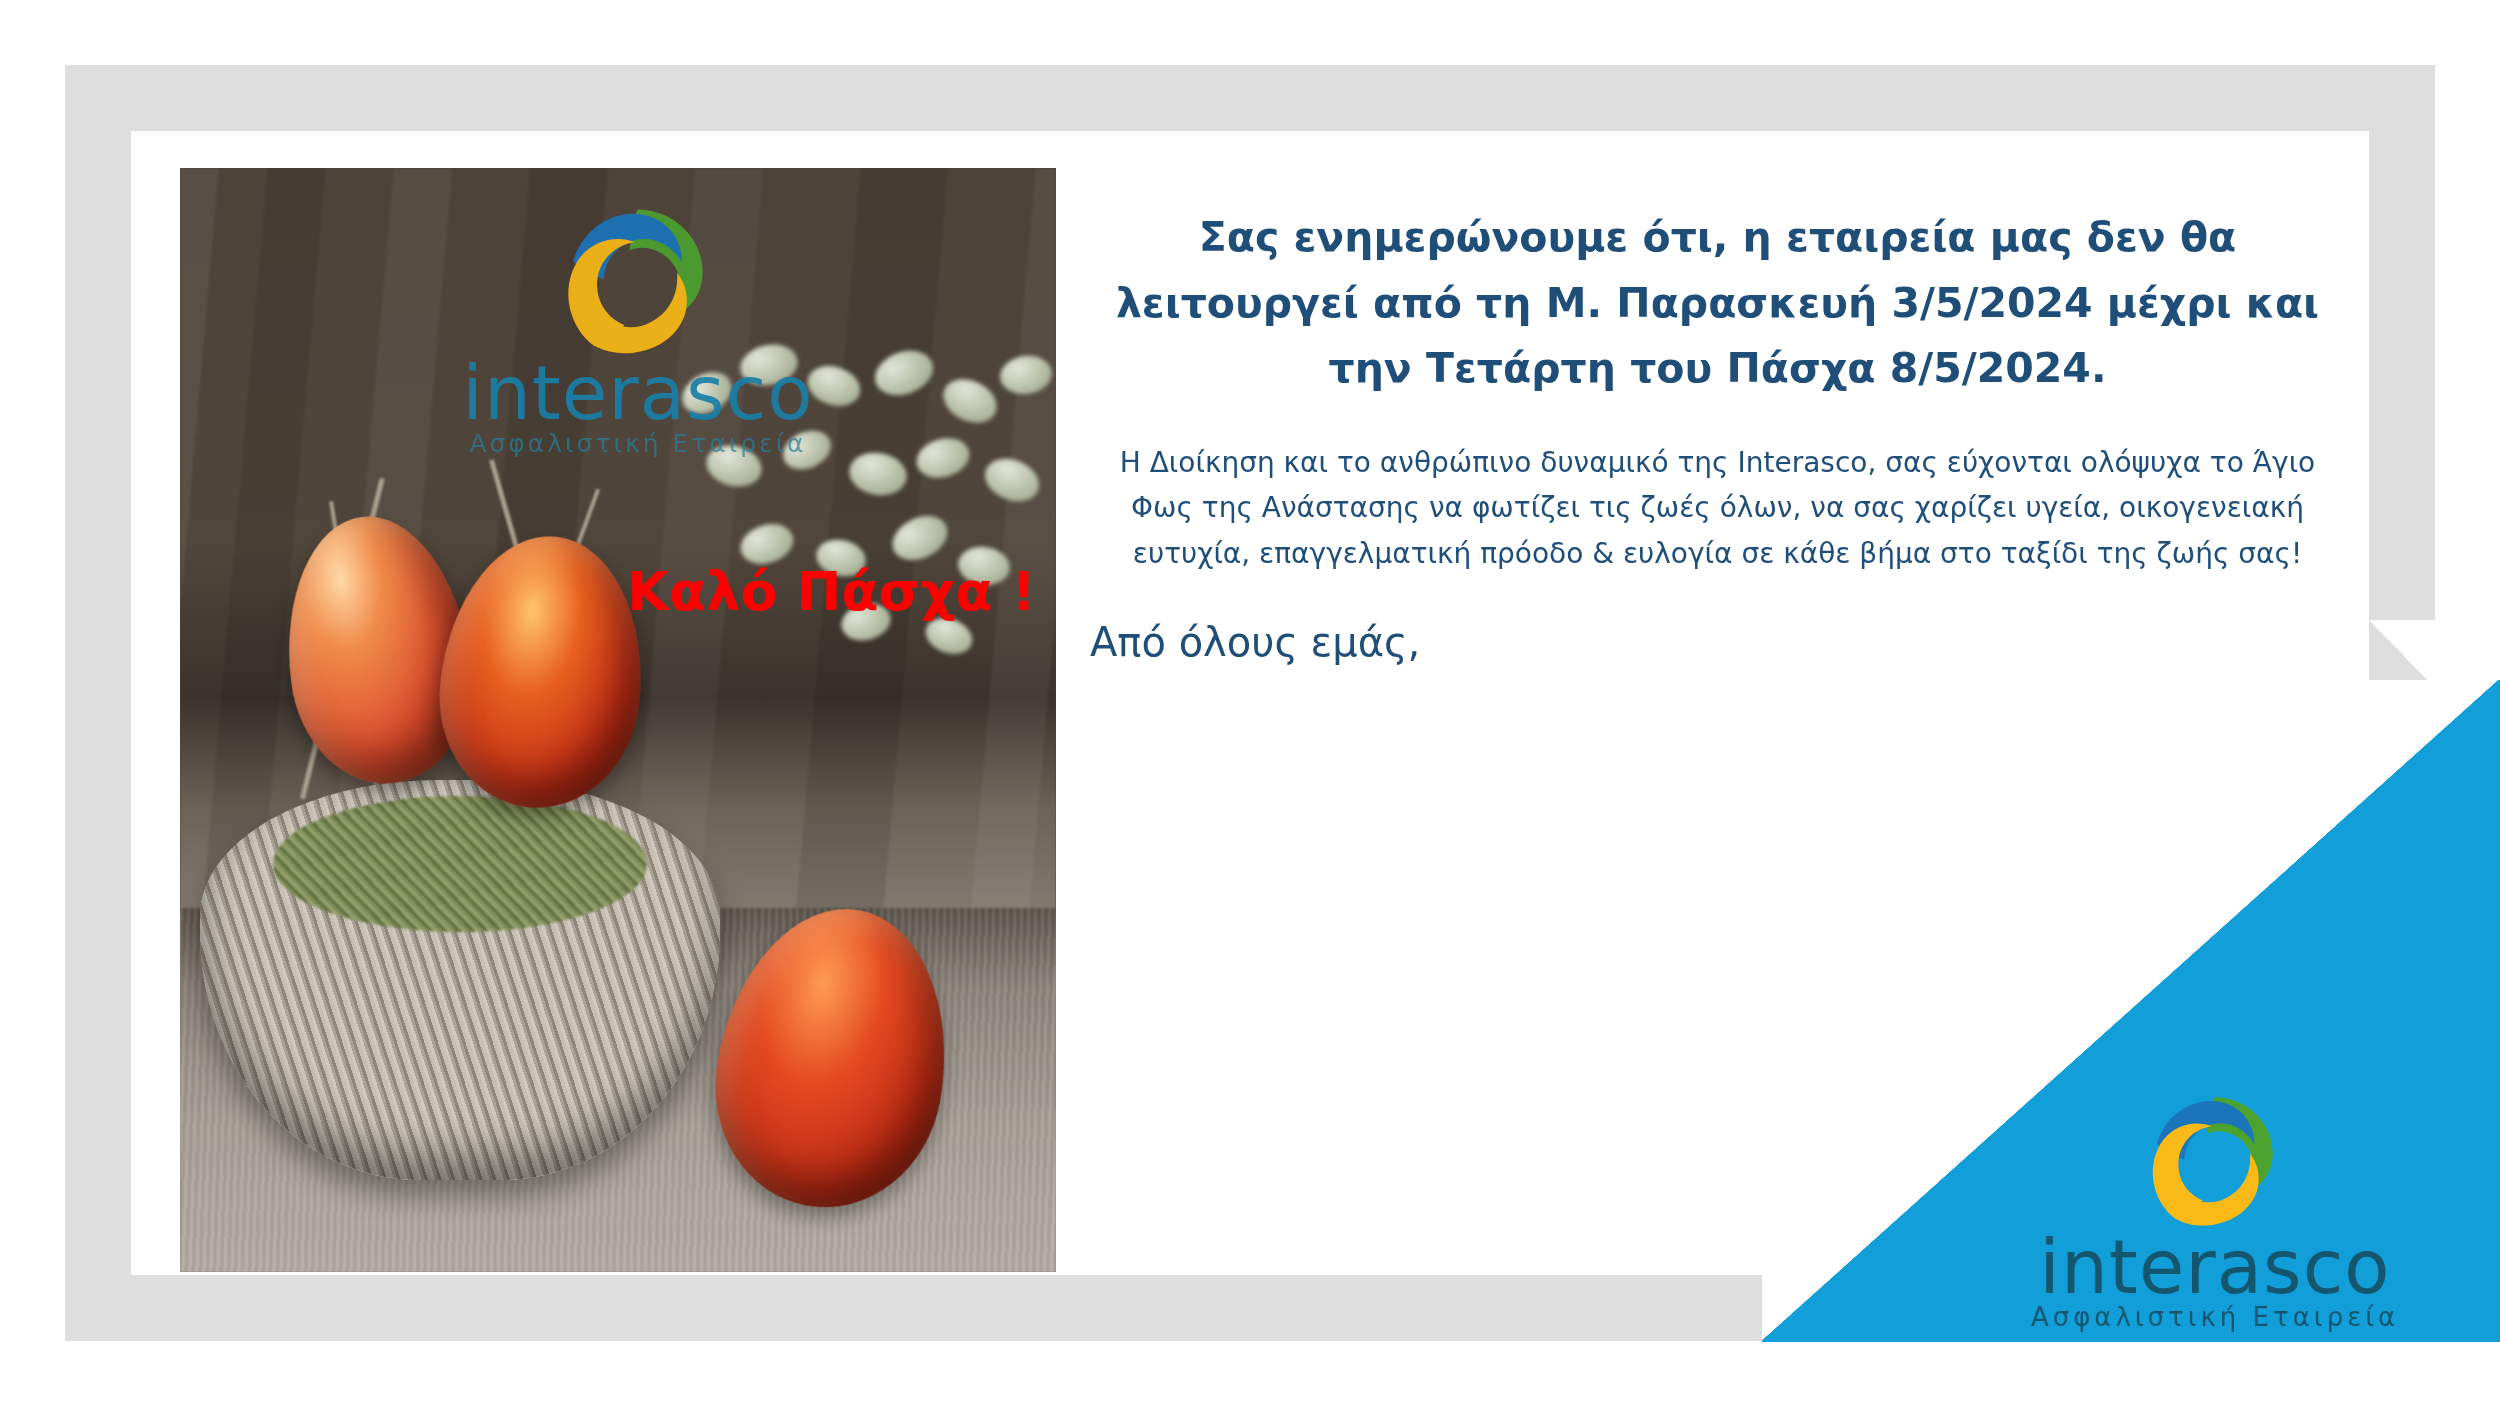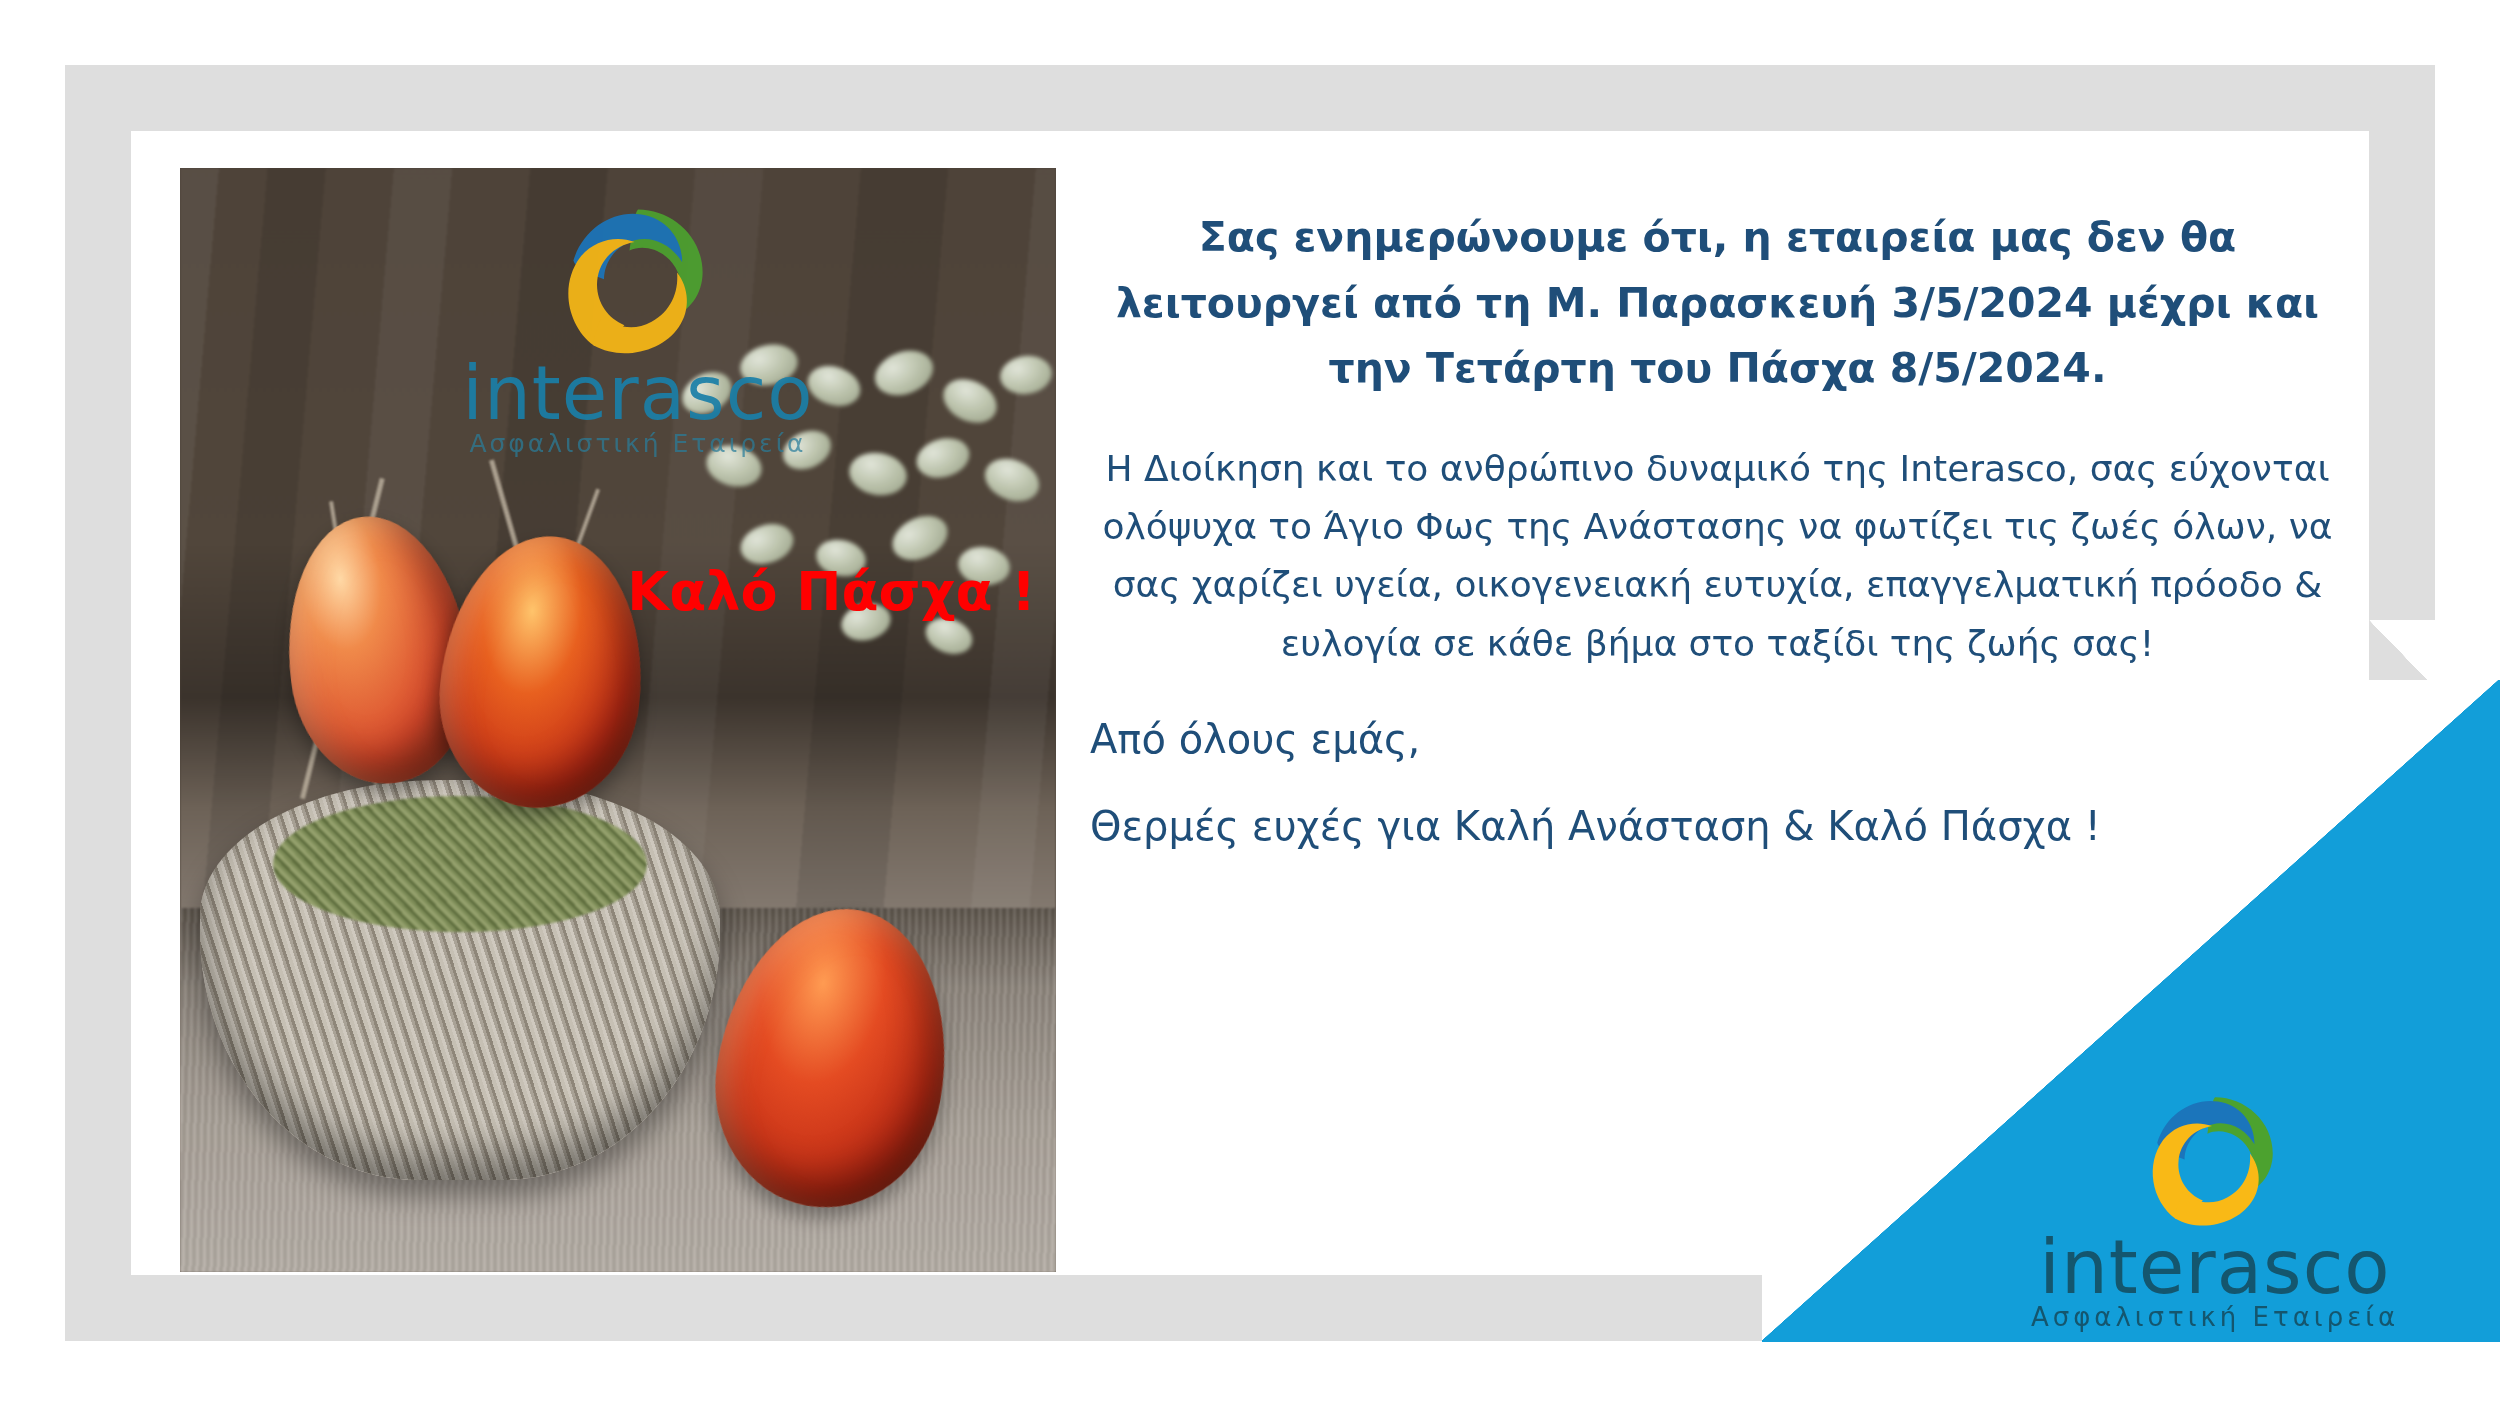--- a/index.html
+++ b/index.html
@@ -225,21 +225,21 @@
   .headline {
     font-family: "DejaVu Sans", sans-serif;
     font-weight: bold;
     font-size: 41px;
     line-height: 1.60;
     text-align: center;
     margin: 0 0 38px 0;
   }
   .body-par {
     font-family: "DejaVu Sans", sans-serif;
-    font-size: 36px;
+    font-size: 28px;
     line-height: 1.62;
     text-align: center;
     margin: 0 0 34px 0;
   }
   .signoff {
     font-family: "DejaVu Sans", sans-serif;
     font-size: 40px;
     line-height: 1.62;
     text-align: left;
     margin: 0 0 22px 0;
@@ -332,21 +332,20 @@
       <div class="tagline">Ασφαλιστική Εταιρεία</div>
     </div>
 
     <div class="easter-overlay">Καλό Πάσχα !</div>
   </div>
 
   <div class="text-col">
     <p class="headline">Σας ενημερώνουμε ότι, η εταιρεία μας δεν θα λειτουργεί από τη Μ. Παρασκευή 3/5/2024 μέχρι και την Τετάρτη του Πάσχα 8/5/2024.</p>
     <p class="body-par">Η Διοίκηση και το ανθρώπινο δυναμικό της Interasco, σας εύχονται ολόψυχα το Άγιο Φως της Ανάστασης να φωτίζει τις ζωές όλων, να σας χαρίζει υγεία, οικογενειακή ευτυχία, επαγγελματική πρόοδο &amp; ευλογία σε κάθε βήμα στο ταξίδι της ζωής σας!</p>
     <p class="signoff">Από όλους εμάς,</p>
-    <p class="signoff">Θερμές ευχές για Καλή Ανάσταση &amp; Καλό Πάσχα !</p>
   </div>
 
   <div class="corner-logo">
     <svg class="mark" viewBox="0 0 100 100">
       <path d="M50 8 C70 8 88 24 88 45 C88 58 80 68 69 72 C76 64 78 52 72 42 C66 32 54 28 45 32 C47 18 48 10 50 8 Z" fill="#4CA22F"></path>
       <path d="M12 38 C18 18 38 6 57 12 C69 16 76 27 76 39 C70 29 59 23 48 26 C37 29 30 39 30 49 C19 45 13 42 12 38 Z" fill="#1B75BB"></path>
       <path d="M24 88 C8 76 4 52 16 36 C24 26 37 23 48 27 C36 29 27 38 26 50 C25 62 32 72 42 76 C34 85 28 89 24 88 Z" fill="#F9B916"></path>
       <path d="M24 88 C40 97 64 92 74 77 C81 67 80 54 73 45 C74 57 69 68 58 74 C47 80 36 77 29 70 C25 80 23 86 24 88 Z" fill="#F9B916"></path>
     </svg>
     <div class="wordmark">interasco</div>

